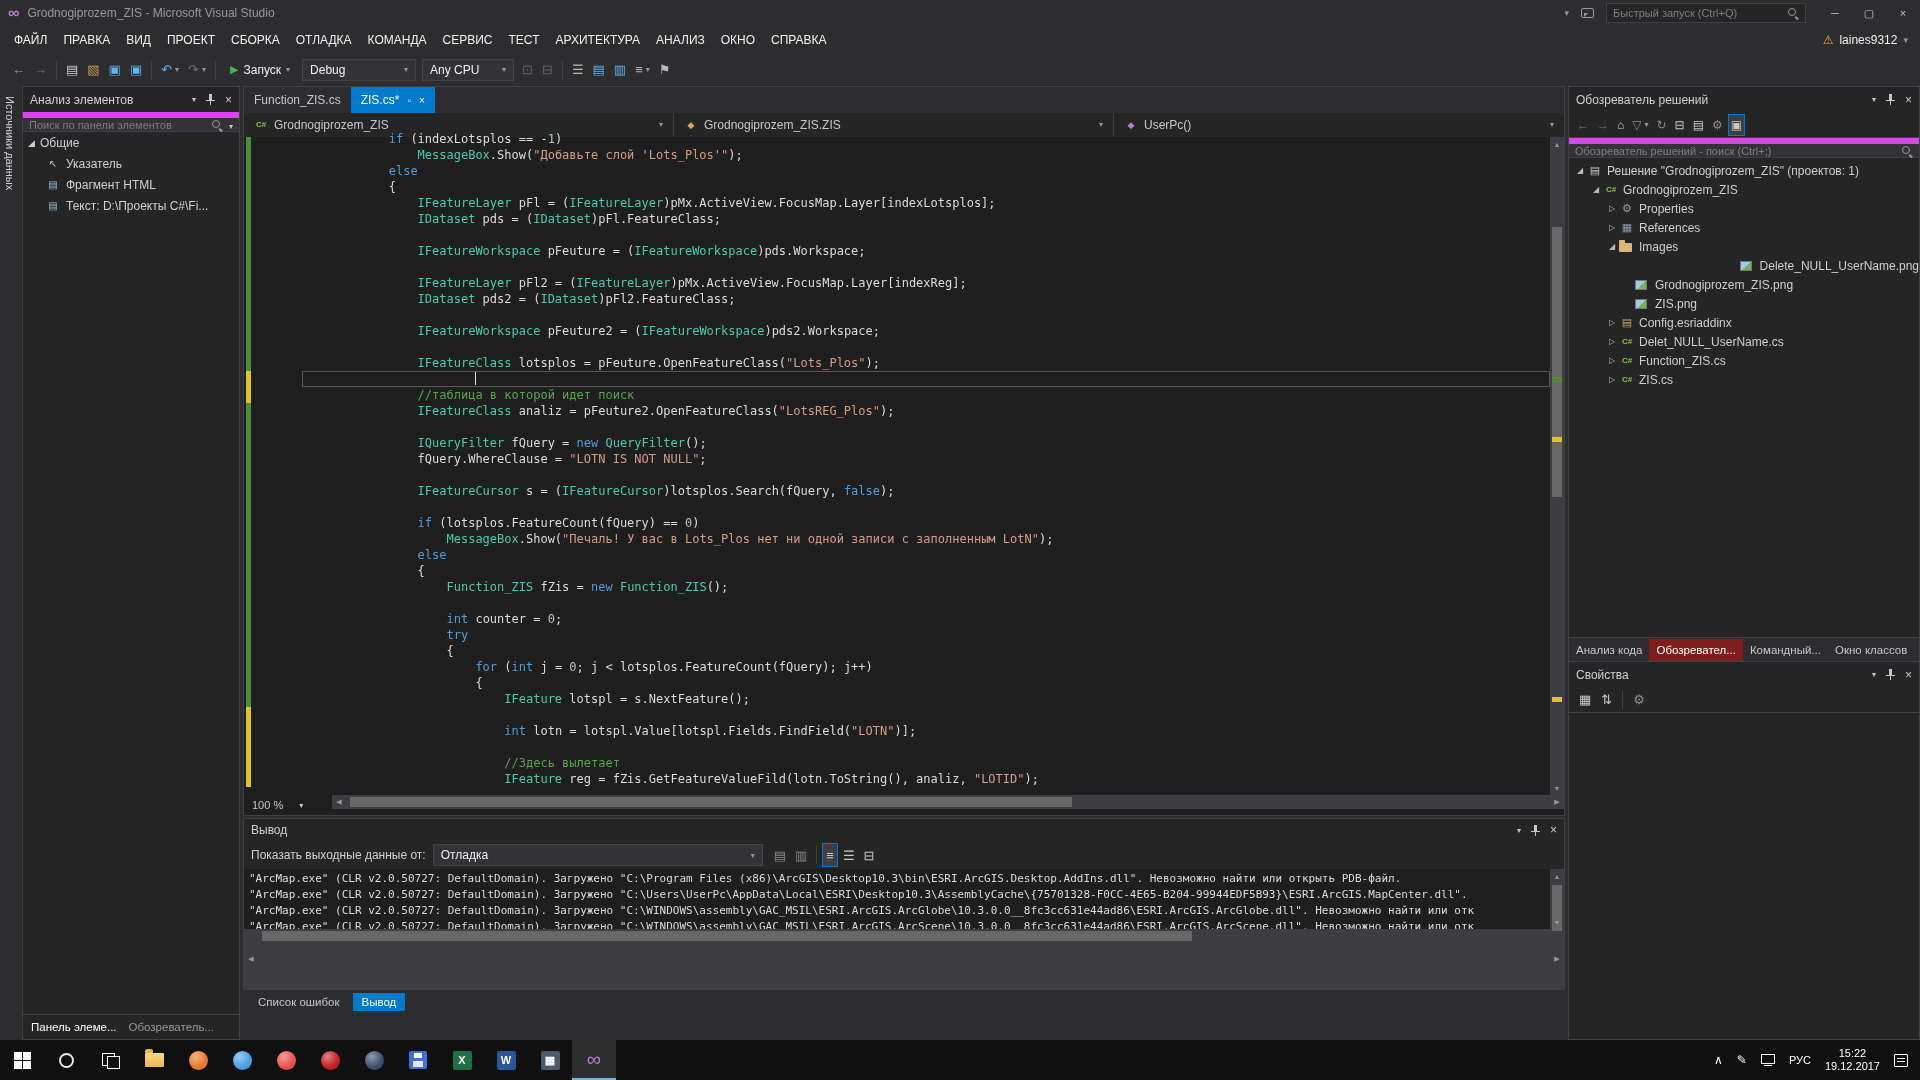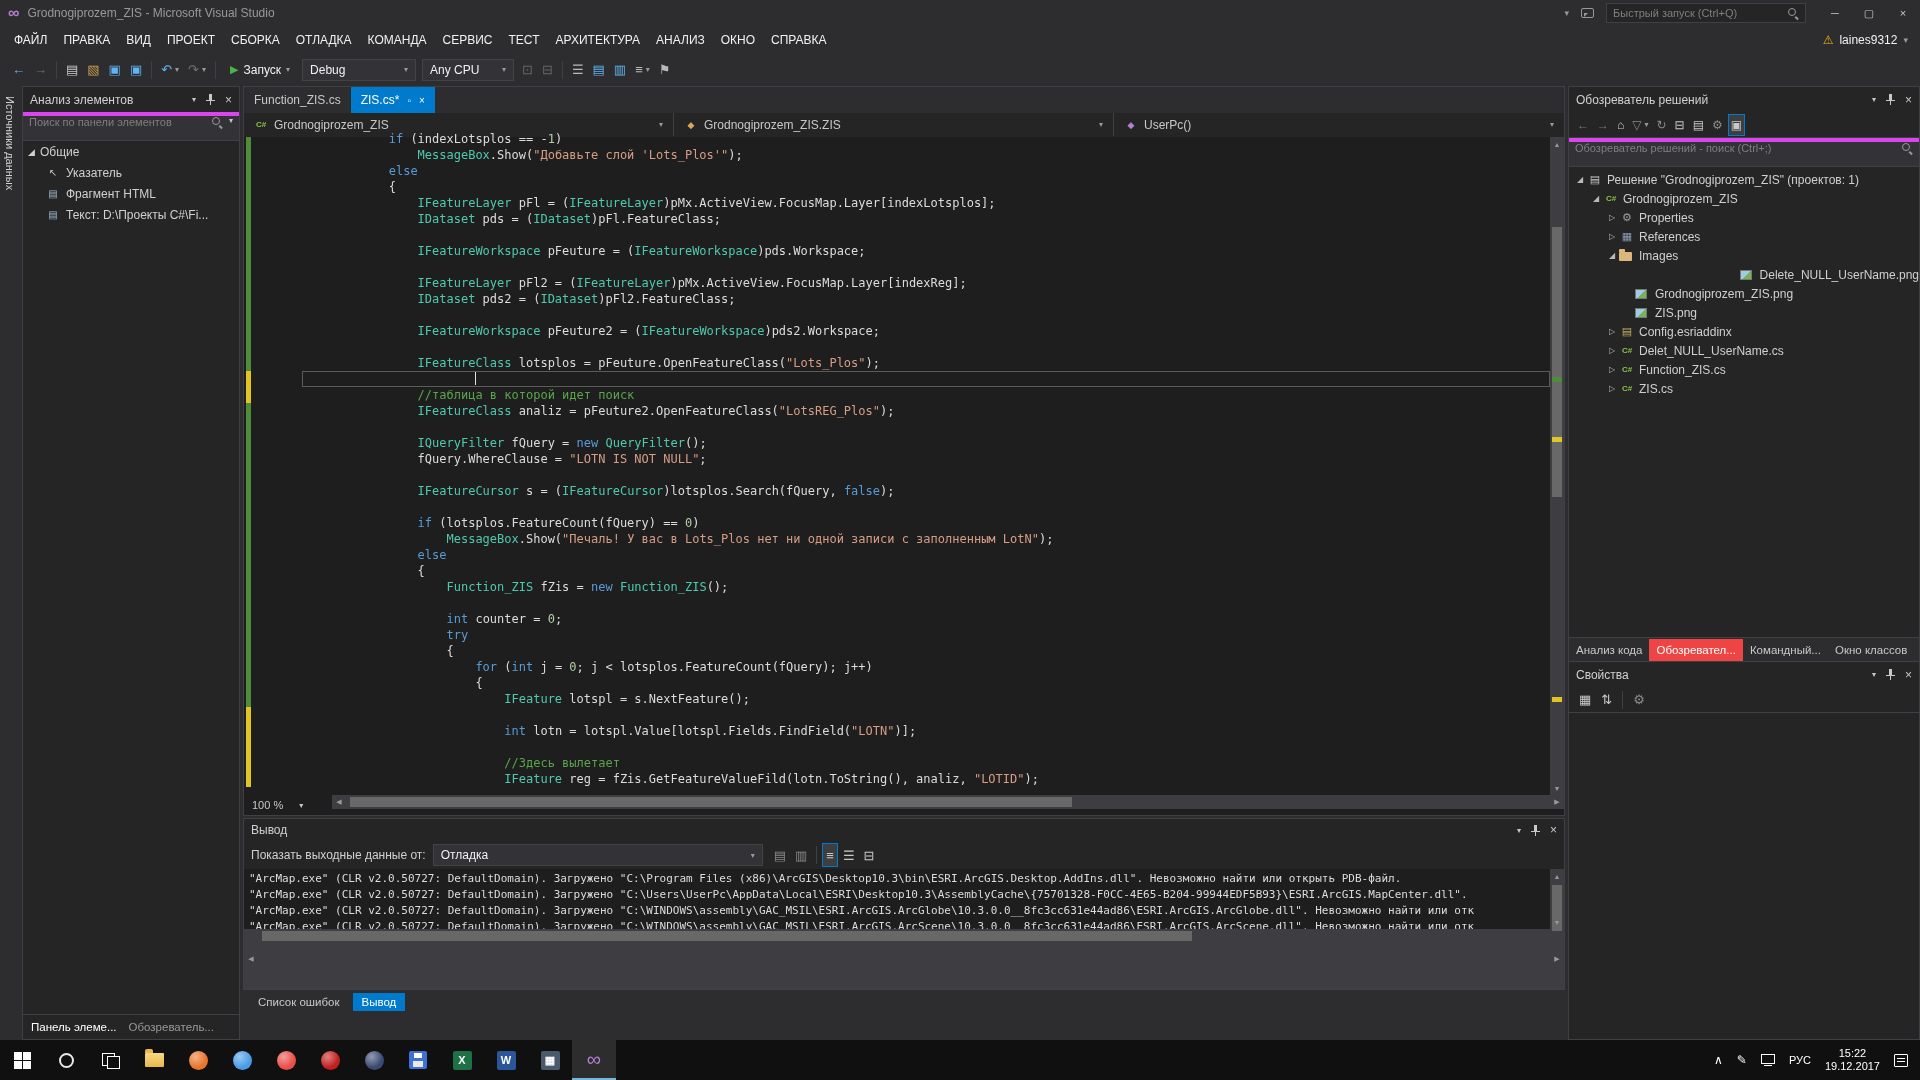--- a/index.html
+++ b/index.html
@@ -44,21 +44,21 @@
 .side-strip{width:22px;position:relative;flex:none}
 .strip-label{position:absolute;top:10px;left:4px;writing-mode:vertical-rl;font-size:11px;color:#d0d0d0;white-space:nowrap}
 .left-panel{width:218px;flex:none;background:#252526;border:1px solid #3f3f46;display:flex;flex-direction:column}
 .panel-header{height:25px;display:flex;align-items:center;padding:0 7px;color:#d0d0d0;font-size:12px;gap:9px;flex:none}
 .ph-title{flex:1;white-space:nowrap;overflow:hidden}
 .ph-caret{font-size:8px;color:#c8c8c8}
 .ph-x{color:#c8c8c8;font-size:12px}
 .pin{width:11px;height:11px;position:relative;display:inline-block;background:linear-gradient(#c8c8c8,#c8c8c8) 5px 7px/1px 4px no-repeat}
 .pin::before{content:'';position:absolute;left:4px;top:0;width:3px;height:6px;background:#c8c8c8}
 .pin::after{content:'';position:absolute;left:1px;top:6px;width:9px;height:1px;background:#c8c8c8}
-.searchbox{height:29px;background:#333337;border-top:4px solid #d946ef;border-bottom:1px solid #3f3f46;display:flex;align-items:flex-start;color:#7f7f7f;font-size:11px;padding:0 6px;gap:6px;flex:none}
+.searchbox{height:20px;background:#333337;border-top:6px solid #d946ef;border-bottom:1px solid #3f3f46;display:flex;align-items:flex-end;color:#7f7f7f;font-size:11px;padding:0 6px;gap:6px;flex:none}
 .tbx-group{height:21px;display:flex;align-items:center;gap:5px;padding-left:5px;color:#d0d0d0;font-size:12px;flex:none}
 .exp-open{font-size:9px;color:#d0d0d0}
 .tbx-items{flex:1}
 .tbx-item{height:21px;display:flex;align-items:center;gap:7px;padding-left:24px;color:#d0d0d0;font-size:12px}
 .tbx-ic{font-size:10px;color:#9cb6cc;width:12px;text-align:center}
 .tbx-pointer{color:#d0d0d0}
 .left-bottom-tabs{height:25px;display:flex;align-items:center;gap:12px;padding-left:8px;border-top:1px solid #3f3f46;font-size:11.5px;flex:none}
 .btab2{color:#999}.btab2.active{color:#fff}
 
 .center{flex:1;display:flex;flex-direction:column;min-width:0;margin:0 3px}
@@ -127,21 +127,21 @@
 .ti-gear{color:#9e9e9e}
 .ti-refs{color:#8a9bb0}
 .ti-solution{color:#c0c0c0}
 .ti-config{color:#c0a95c}
 .ti-folder{position:relative;width:13px;height:9px;background:#dcb67a;border-radius:1px;margin:2px 7px 0 0}
 .ti-folder::before{content:'';position:absolute;top:-3px;left:0;width:6px;height:3px;background:#dcb67a;border-radius:1px 1px 0 0}
 .ti-image{width:12px;height:10px;border:1px solid #777;background:linear-gradient(135deg,#9ecbe8 0 55%,#79b356 55% 100%);margin-right:8px}
 .tree-label{white-space:nowrap;overflow:hidden}
 .right-tabs{height:24px;display:flex;align-items:center;background:#2d2d30;border-top:1px solid #3f3f46;font-size:11.5px;flex:none}
 .rtab{padding:5px 7px;color:#c8c8c8;white-space:nowrap}
-.rtab.active{background:#ef4444;color:#fff}
+.rtab.active{background:#7f1d1d;color:#fff}
 .props{height:378px;display:flex;flex-direction:column;border-top:1px solid #3f3f46;flex:none}
 .props-toolbar{height:26px;display:flex;align-items:center;gap:2px;padding:0 6px;border-bottom:1px solid #3f3f46;flex:none}
 .props-body{flex:1;background:#252526}
 
 .statusbar{height:26px;background:#007acc;color:#fff;display:flex;align-items:center;font-size:12px;padding:0 12px;flex:none}
 .sb-right{margin-left:auto;display:flex;gap:34px;padding-right:36px}
 
 .taskbar{height:40px;background:#101010;display:flex;align-items:stretch;color:#fff;flex:none}
 .tb-apps{display:flex}
 .tb-app{width:44px;display:flex;align-items:center;justify-content:center}

